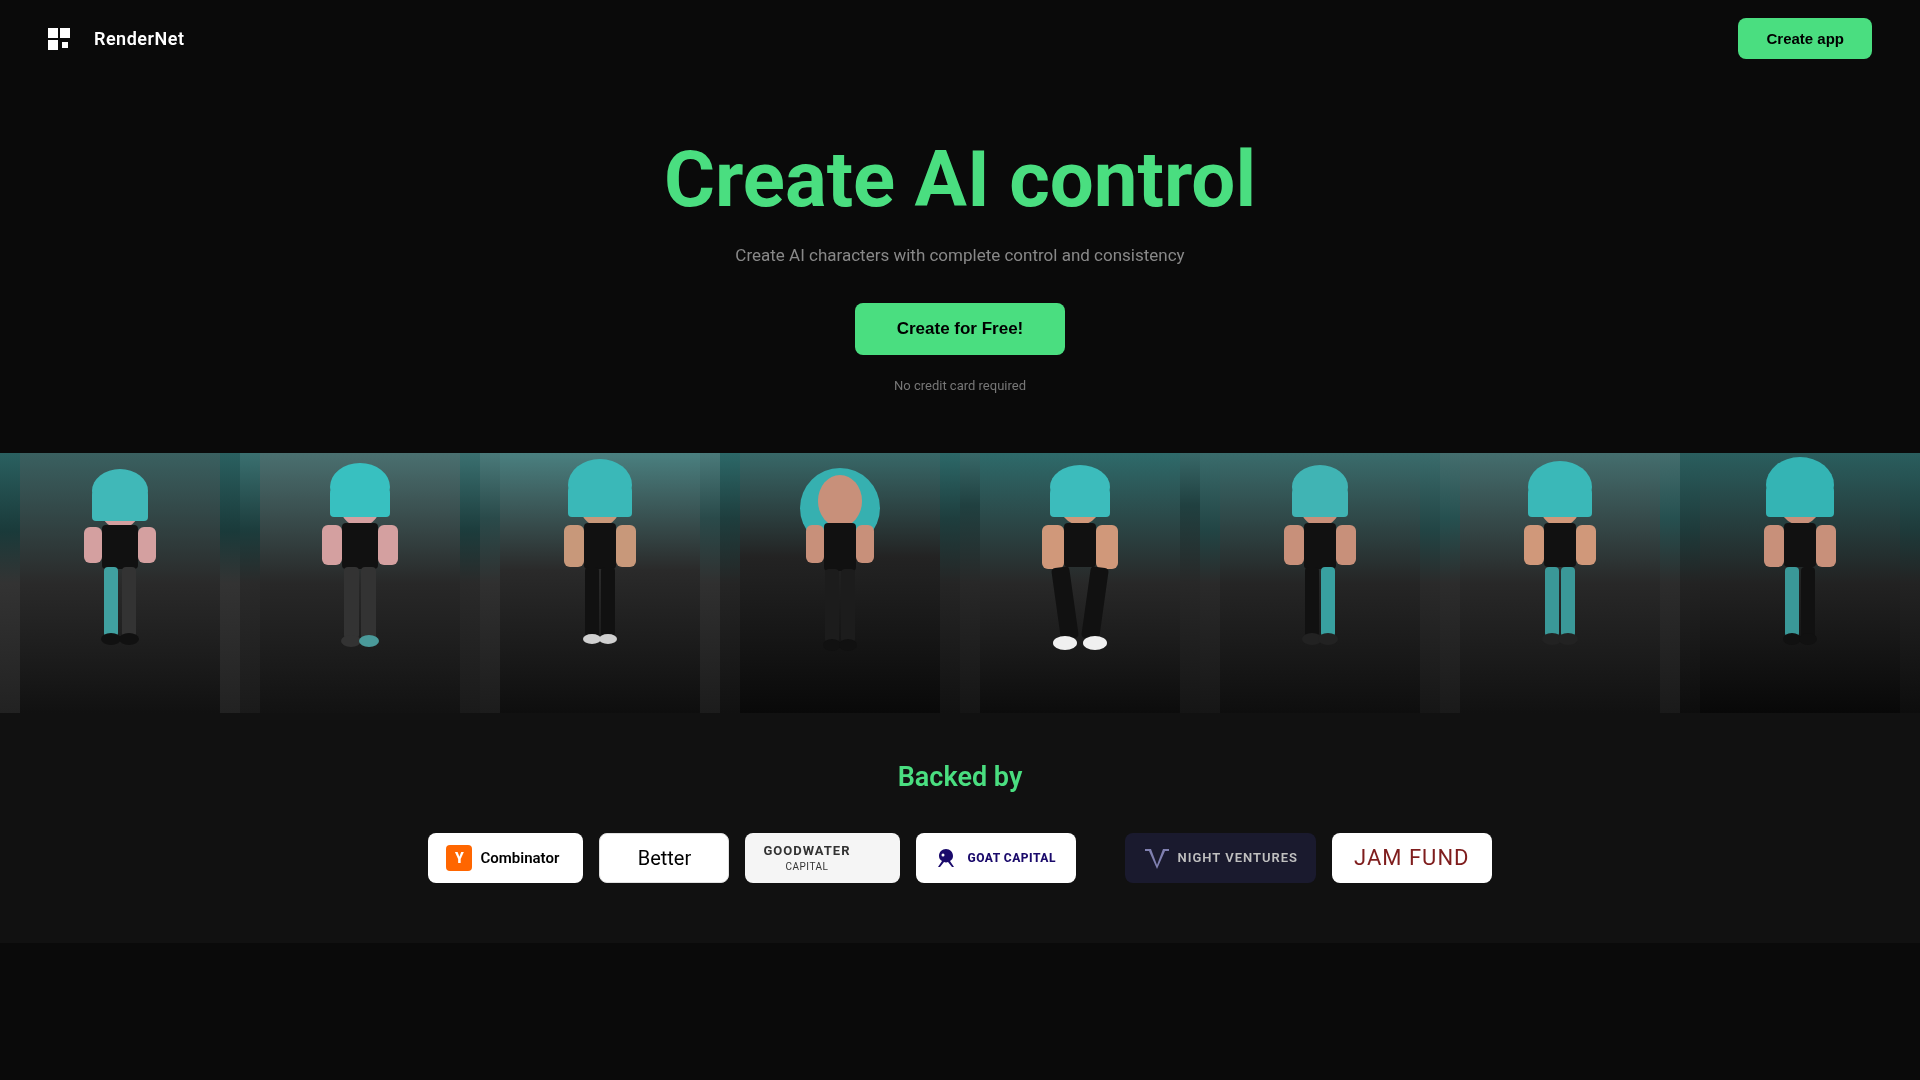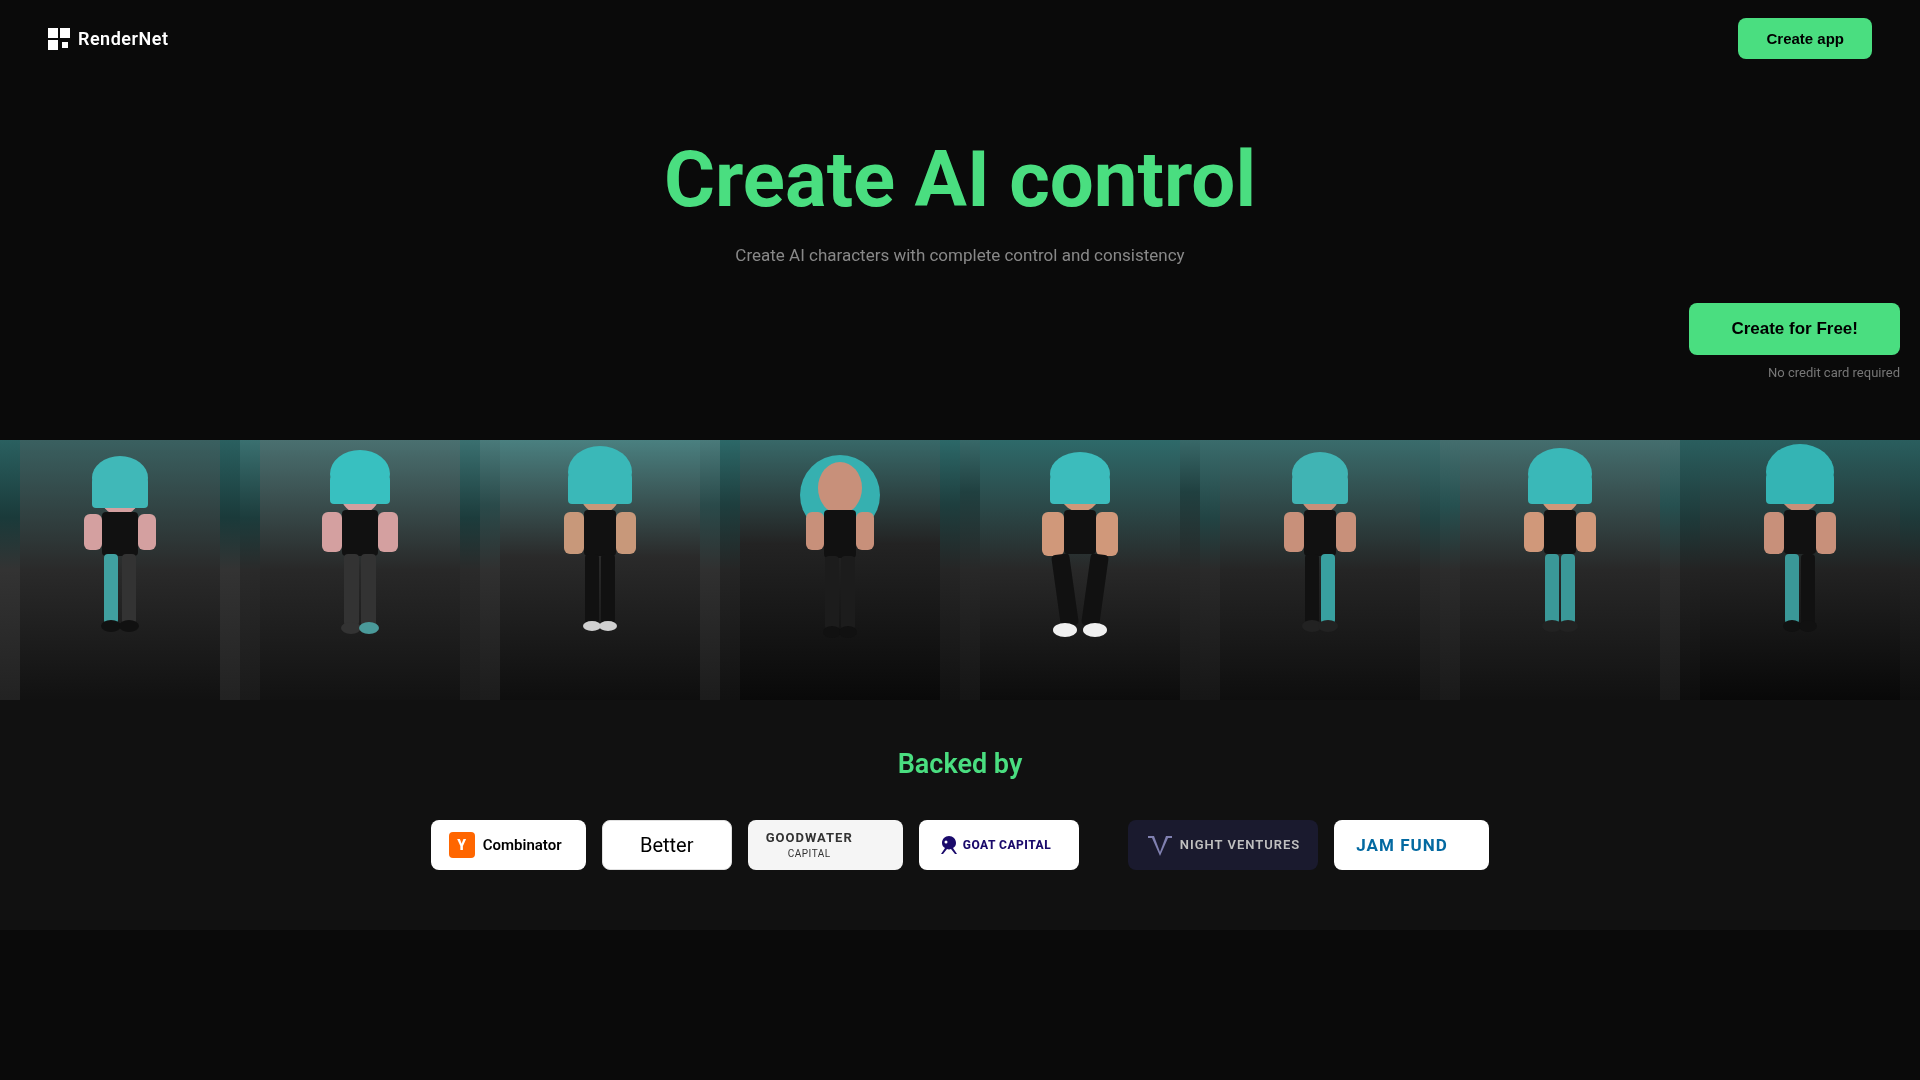--- a/index.html
+++ b/index.html
@@ -23,21 +23,21 @@
       justify-content: space-between;
       align-items: center;
       padding: 18px 48px;
       position: relative;
       z-index: 10;
     }
 
     .logo {
       display: flex;
       align-items: center;
-      gap: 8px;
+      gap: 24px;
     }
 
     .logo-icon {
       width: 22px;
       height: 22px;
     }
 
     .logo-text {
       color: #ffffff;
       font-size: 18px;
@@ -82,22 +82,22 @@
       margin-top: 22px;
       font-size: 17px;
       color: #888888;
       font-weight: 400;
     }
 
     .cta-area {
       margin-top: 38px;
       display: flex;
       flex-direction: column;
-      align-items: flex-end;
-      gap: 10px;
+      align-items: center;
+      gap: 23px;
     }
 
     .cta-btn {
       background-color: #4ade80;
       color: #000000;
       border: none;
       border-radius: 8px;
       padding: 16px 42px;
       font-size: 17px;
       font-weight: 700;
@@ -246,34 +246,34 @@
       background-color: #ffffff;
       border-radius: 8px;
       padding: 10px 22px;
       display: flex;
       align-items: center;
       min-width: 155px;
       height: 50px;
     }
 
     .jamfund-text {
-      font-size: 17px;
-      font-weight: 700;
-      color: #0369a1;
+      font-size: 22px;
+      font-weight: 400;
+      color: #7f1d1d;
       letter-spacing: 1px;
     }
 
     
     .goat-badge {
       background-color: #ffffff;
       border-radius: 8px;
       padding: 10px 16px;
       display: flex;
       align-items: center;
-      gap: 0;
+      gap: 7px;
       min-width: 160px;
       height: 50px;
     }
 
     .goat-text {
       font-size: 13px;
       font-weight: 800;
       color: #1a0a6b;
       letter-spacing: 0.5px;
       text-transform: uppercase;

